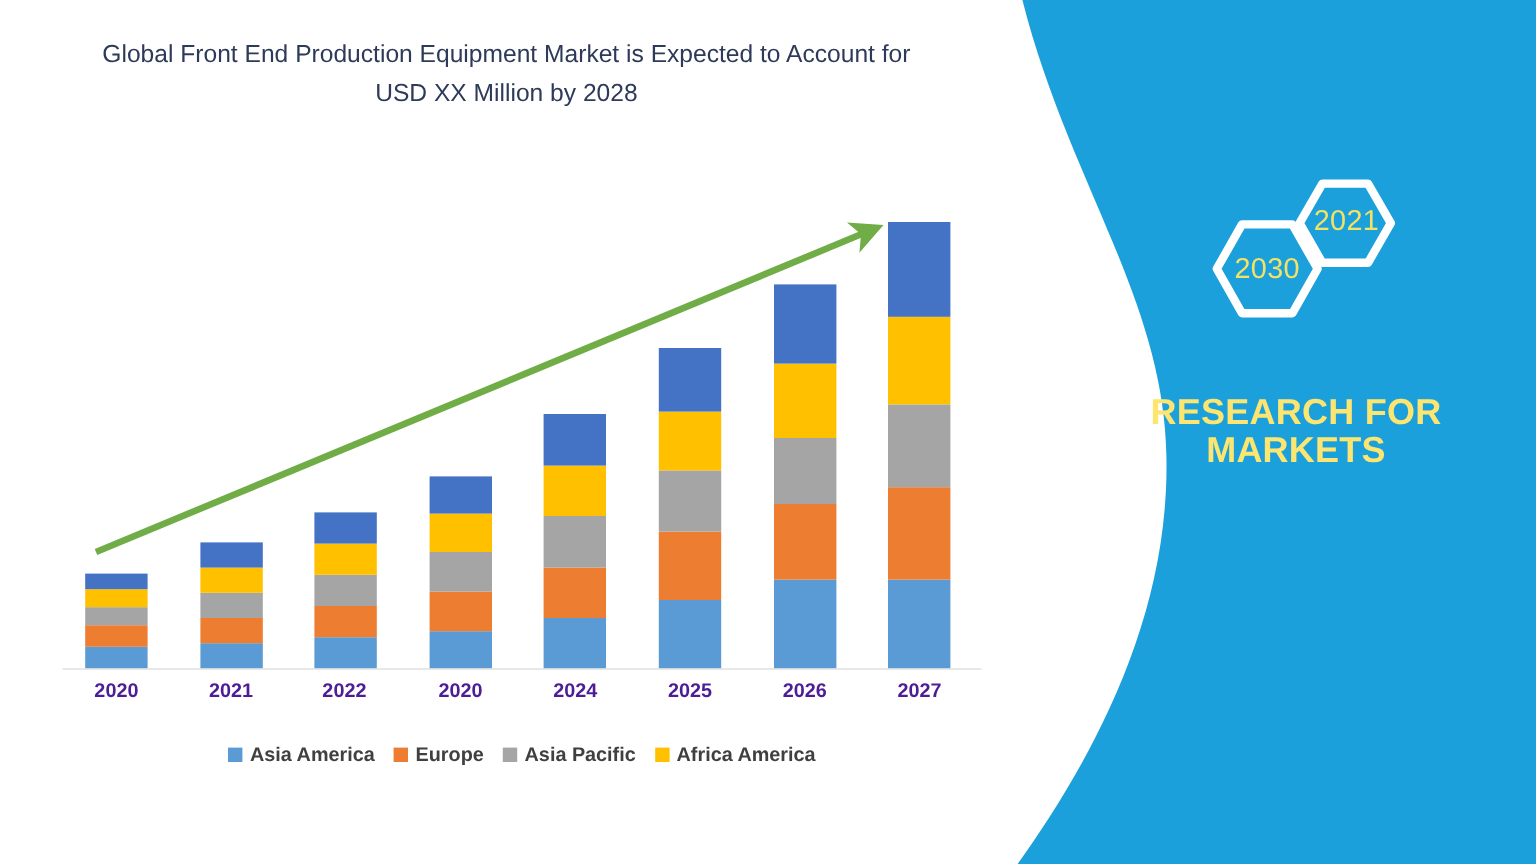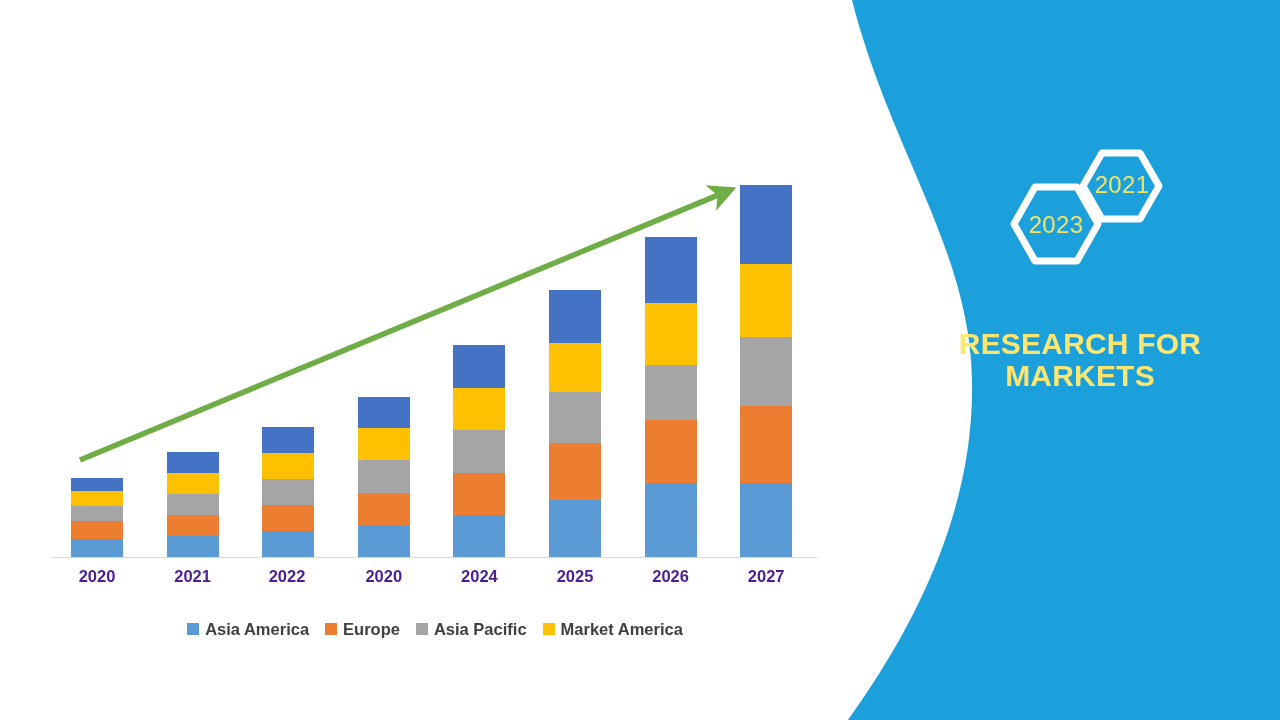--- a/index.html
+++ b/index.html
@@ -65,20 +65,21 @@
 <body>
 
 <div id="stage">
 
   <svg class="panel-svg" viewBox="0 0 1280 720">
     <path id="panelPath" d="M 852 0 L 1280 0 L 1280 720 L 848 720
              C 905 640, 975 520, 972 380
              C 970 250, 890 150, 852 0 Z" fill="#1CA0DB"></path>
   </svg>
 
+  <div class="chart-title">Global Front End Production Equipment Market is Expected to Account for USD XX Million by 2028</div>
 
   <div class="bars">
       <div class="bar" style="left: 71px; top: 0px; height: 720px;">
         <div class="seg" style="background: rgb(91, 155, 213); height: 18px; top: 539px;"></div>
         <div class="seg" style="background: rgb(237, 125, 49); height: 18px; top: 521px;"></div>
         <div class="seg" style="background: rgb(165, 165, 165); height: 15px; top: 506px;"></div>
         <div class="seg" style="background: rgb(255, 192, 0); height: 15px; top: 491px;"></div>
         <div class="seg" style="background: rgb(68, 114, 196); height: 13px; top: 478px;"></div>
       </div>
       <div class="bar" style="left: 166.6px; top: 0px; height: 720px;">
@@ -161,33 +162,33 @@
       <div class="legend-item">
         <span class="legend-swatch" style="background: rgb(237, 125, 49);"></span>
         <span class="legend-text">Europe</span>
       </div>
       <div class="legend-item">
         <span class="legend-swatch" style="background: rgb(165, 165, 165);"></span>
         <span class="legend-text">Asia Pacific</span>
       </div>
       <div class="legend-item">
         <span class="legend-swatch" style="background: rgb(255, 192, 0);"></span>
-        <span class="legend-text">Market America</span>
+        <span class="legend-text">Africa America</span>
       </div>
     </div>
 
   <div class="panel-content">
 
     <div class="hex-wrap">
       <svg viewBox="0 0 240 150" width="240" height="150">
 
         <polygon points="55,47 97,47 118,84 97,121 55,121 34,84" fill="none" stroke="#ffffff" stroke-width="7" stroke-linejoin="round"></polygon>
 
         <polygon points="122,13 160,13 179,46 160,79 122,79 103,46" fill="none" stroke="#ffffff" stroke-width="7" stroke-linejoin="round"></polygon>
       </svg>
-      <div class="hex-label" style="left: 26px; top: 71px; width: 100px; text-align: center; color: rgb(242, 226, 102);">2023</div>
+      <div class="hex-label" style="left: 26px; top: 71px; width: 100px; text-align: center; color: rgb(242, 226, 102);">2030</div>
       <div class="hex-label" style="left: 96px; top: 31px; width: 92px; text-align: center; color: rgb(242, 226, 102);">2021</div>
     </div>
 
     <div class="brand" style="color: rgb(252, 229, 112);">RESEARCH FOR MARKETS</div>
   </div>
 
 </div>
 
 </body></html>

